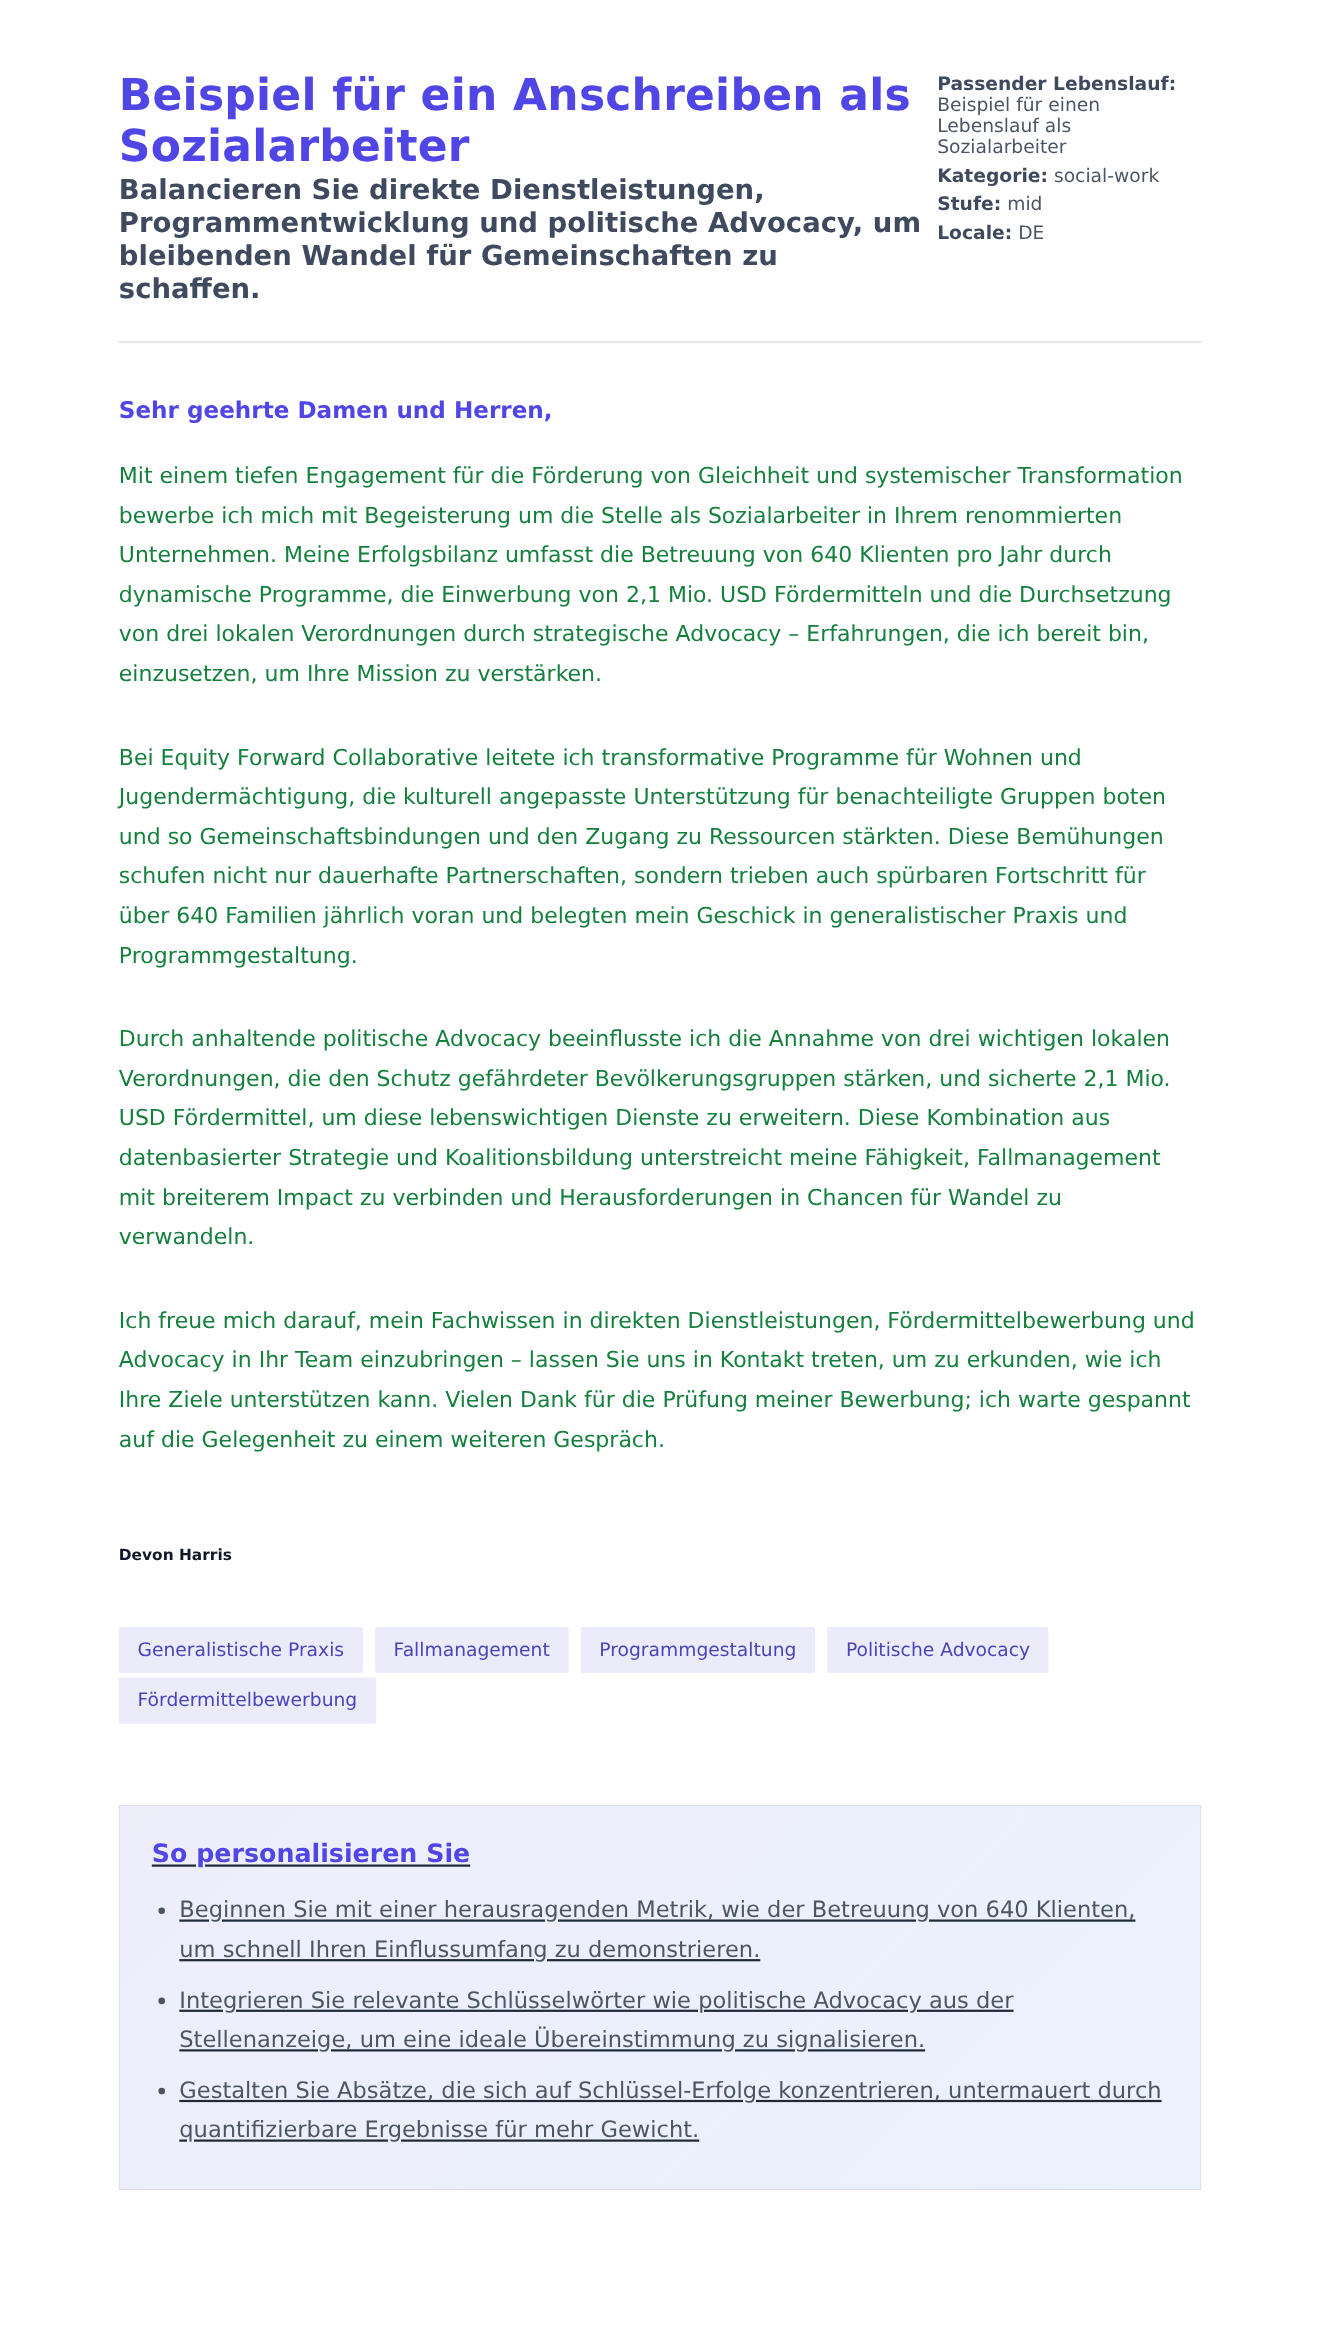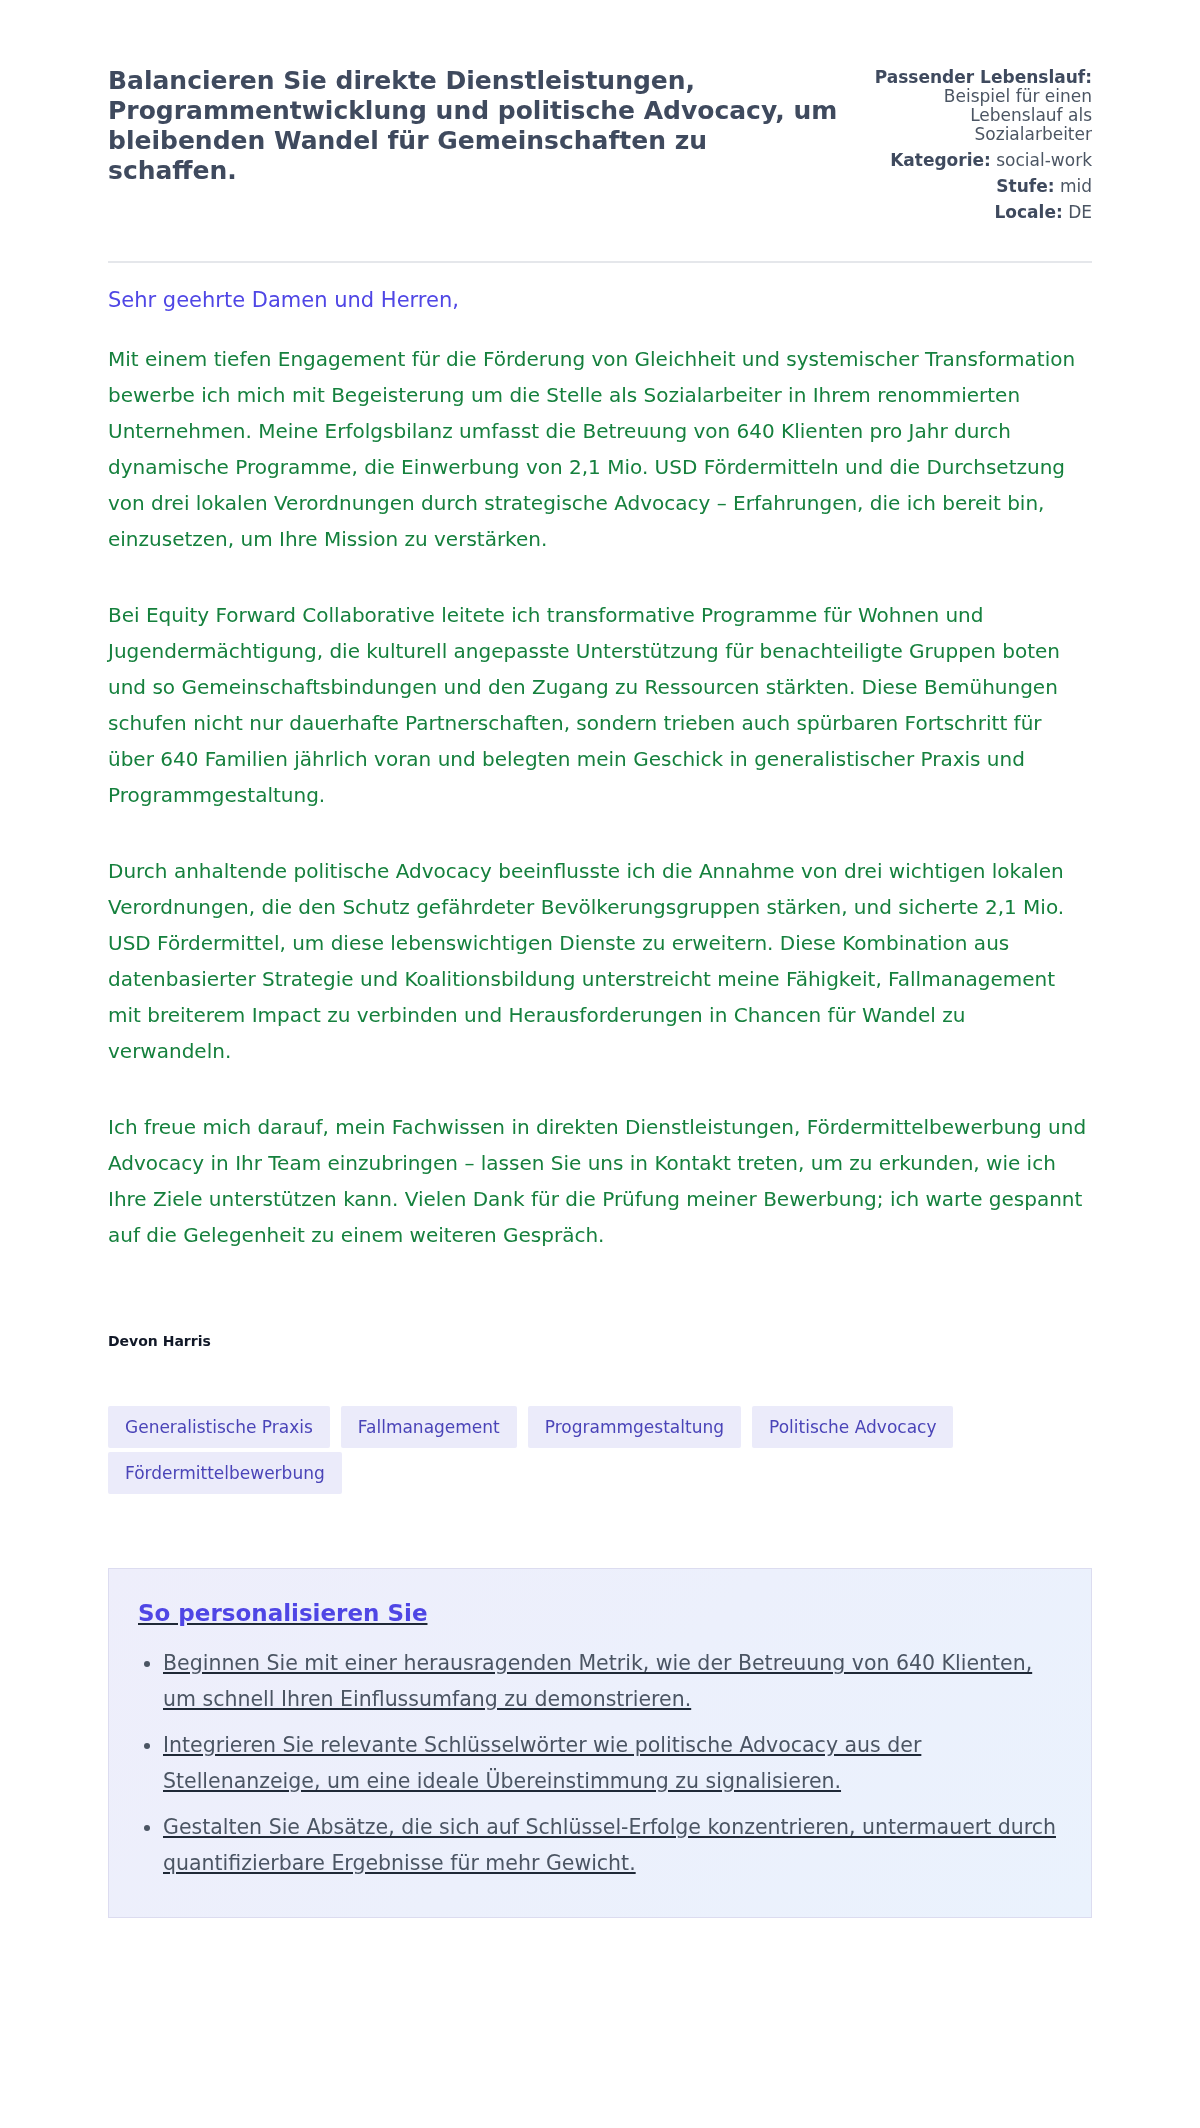--- a/index.html
+++ b/index.html
@@ -12,28 +12,28 @@
   .header { display: flex; justify-content: space-between; align-items: flex-start; }
   .header-left { width: 730px; }
   .title {
     margin: 0; font-size: 40px; line-height: 46px; font-weight: bold; color: #4f46e5;
     letter-spacing: 0.2px;
   }
   .subtitle {
     margin: 2px 0 0 0; font-size: 25px; line-height: 30px; font-weight: bold; color: #3f4a5e;
   }
   .meta {
-    width: 240px; text-align: right; font-size: 17px; line-height: 19px; color: #4b5563;
+    width: 240px; text-align: left; font-size: 17px; line-height: 19px; color: #4b5563;
     padding-top: 4px;
   }
   .meta .row { margin-bottom: 7px; }
   .meta .k { font-weight: bold; color: #3f4a5e; }
   .divider { height: 2px; background: #e5e7eb; margin-top: 32px; border: 0; }
   .salutation {
-    margin: 24px 0 0 0; font-size: 21px; line-height: 26px; font-weight: normal; color: #4f46e5;
+    margin: 48px 0 0 0; font-size: 21px; line-height: 26px; font-weight: bold; color: #4f46e5;
   }
   .body-text { margin-top: 28px; }
   .para {
     margin: 0 0 40px 0; font-size: 20px; line-height: 36px; color: #15803d;
   }
   .signature { margin-top: 75px; }
   .sig-name { font-size: 14px; font-weight: bold; color: #111827; line-height: 26px; }
   .sig-role { font-size: 21px; color: #4b5563; line-height: 26px; margin-top: 14px; }
   .tags { display: flex; flex-wrap: wrap; gap: 4px 11px; margin-top: 52px; width: 984px; }
   .tag {
@@ -52,20 +52,21 @@
   }
   .tips-list li::marker { color: #4b5563; }
 </style>
 </head>
 <body>
 
 <div class="page">
 
   <div class="header">
     <div class="header-left">
+      <h1 class="title">Beispiel für ein Anschreiben als Sozialarbeiter</h1>
       <h2 class="subtitle">Balancieren Sie direkte Dienstleistungen, Programmentwicklung und politische Advocacy, um bleibenden Wandel für Gemeinschaften zu schaffen.</h2>
     </div>
     <div class="meta">
       <div class="row">
         <span class="k">Passender Lebenslauf:</span>
         <span>Beispiel für einen Lebenslauf als Sozialarbeiter</span>
       </div>
       <div class="row">
         <span class="k">Kategorie:</span>
         <span>social-work</span>

